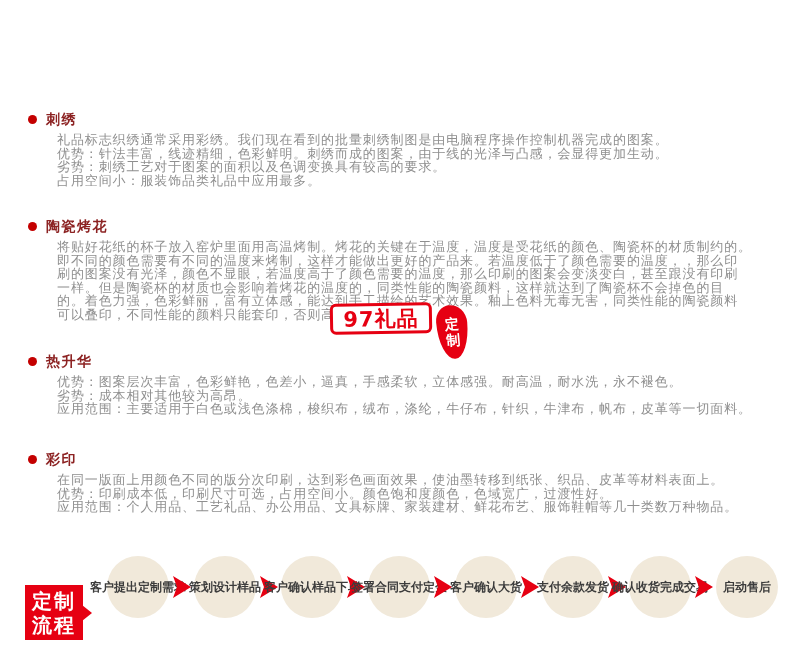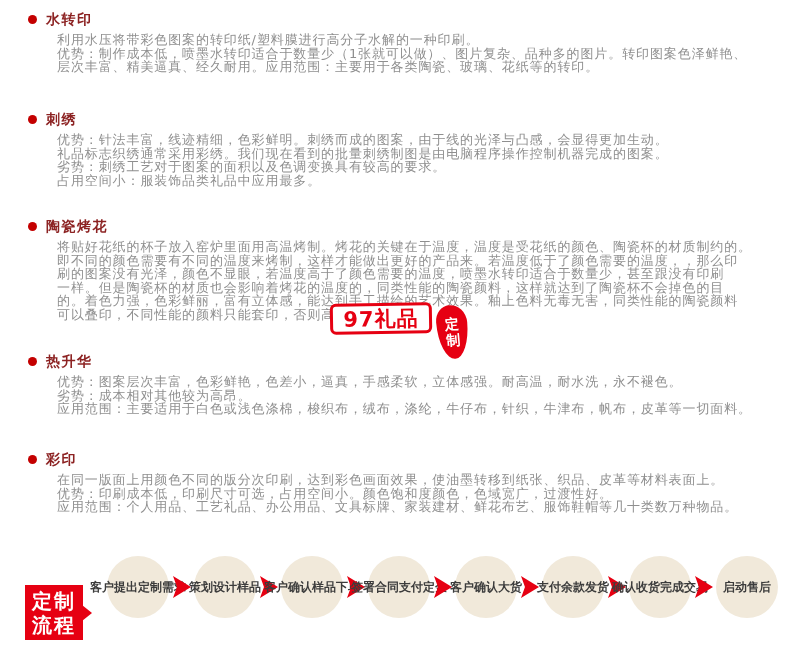--- a/index.html
+++ b/index.html
@@ -50,54 +50,43 @@
   .a0{left:173px}.a1{left:260px}.a2{left:347px}.a3{left:434px}
   .a4{left:521px}.a5{left:608px}.a6{left:695px}
   
   .sec0{top:10px}.sec1{top:110px}.sec2{top:217px}.sec3{top:352px}.sec4{top:450px}
 </style>
 </head>
 <body>
 
 <div class="page">
 
-  <div class="info-section sec0">
-    <div class="section-header">
-      <span class="bullet"></span>
-      <span class="section-title">水转印</span>
-    </div>
-    <div class="section-body">
-      <div class="body-line">利用水压将带彩色图案的转印纸/塑料膜进行高分子水解的一种印刷。</div>
-      <div class="body-line">优势：制作成本低，喷墨水转印适合于数量少（1张就可以做）、图片复杂、品种多的图片。转印图案色泽鲜艳、</div>
-      <div class="body-line">层次丰富、精美逼真、经久耐用。应用范围：主要用于各类陶瓷、玻璃、花纸等的转印。</div>
-    </div>
-  </div>
 
   <div class="info-section sec1">
     <div class="section-header">
       <span class="bullet"></span>
       <span class="section-title">刺绣</span>
     </div>
     <div class="section-body">
+      <div class="body-line">礼品标志织绣通常采用彩绣。我们现在看到的批量刺绣制图是由电脑程序操作控制机器完成的图案。</div>
       <div class="body-line">优势：针法丰富，线迹精细，色彩鲜明。刺绣而成的图案，由于线的光泽与凸感，会显得更加生动。</div>
-      <div class="body-line">礼品标志织绣通常采用彩绣。我们现在看到的批量刺绣制图是由电脑程序操作控制机器完成的图案。</div>
       <div class="body-line">劣势：刺绣工艺对于图案的面积以及色调变换具有较高的要求。</div>
       <div class="body-line">占用空间小：服装饰品类礼品中应用最多。</div>
     </div>
   </div>
 
   <div class="info-section sec2">
     <div class="section-header">
       <span class="bullet"></span>
       <span class="section-title">陶瓷烤花</span>
     </div>
     <div class="section-body">
       <div class="body-line">将贴好花纸的杯子放入窑炉里面用高温烤制。烤花的关键在于温度，温度是受花纸的颜色、陶瓷杯的材质制约的。</div>
       <div class="body-line">即不同的颜色需要有不同的温度来烤制，这样才能做出更好的产品来。若温度低于了颜色需要的温度，，那么印</div>
-      <div class="body-line">刷的图案没有光泽，颜色不显眼，若温度高于了颜色需要的温度，喷墨水转印适合于数量少，甚至跟没有印刷</div>
+      <div class="body-line">刷的图案没有光泽，颜色不显眼，若温度高于了颜色需要的温度，那么印刷的图案会变淡变白，甚至跟没有印刷</div>
       <div class="body-line">一样。但是陶瓷杯的材质也会影响着烤花的温度的，同类性能的陶瓷颜料，这样就达到了陶瓷杯不会掉色的目</div>
       <div class="body-line">的。着色力强，色彩鲜丽，富有立体感，能达到手工描绘的艺术效果。釉上色料无毒无害，同类性能的陶瓷颜料</div>
       <div class="body-line">可以叠印，不同性能的颜料只能套印，否则高温下反应。</div>
     </div>
   </div>
 
   <div class="info-section sec3">
     <div class="section-header">
       <span class="bullet"></span>
       <span class="section-title">热升华</span>

